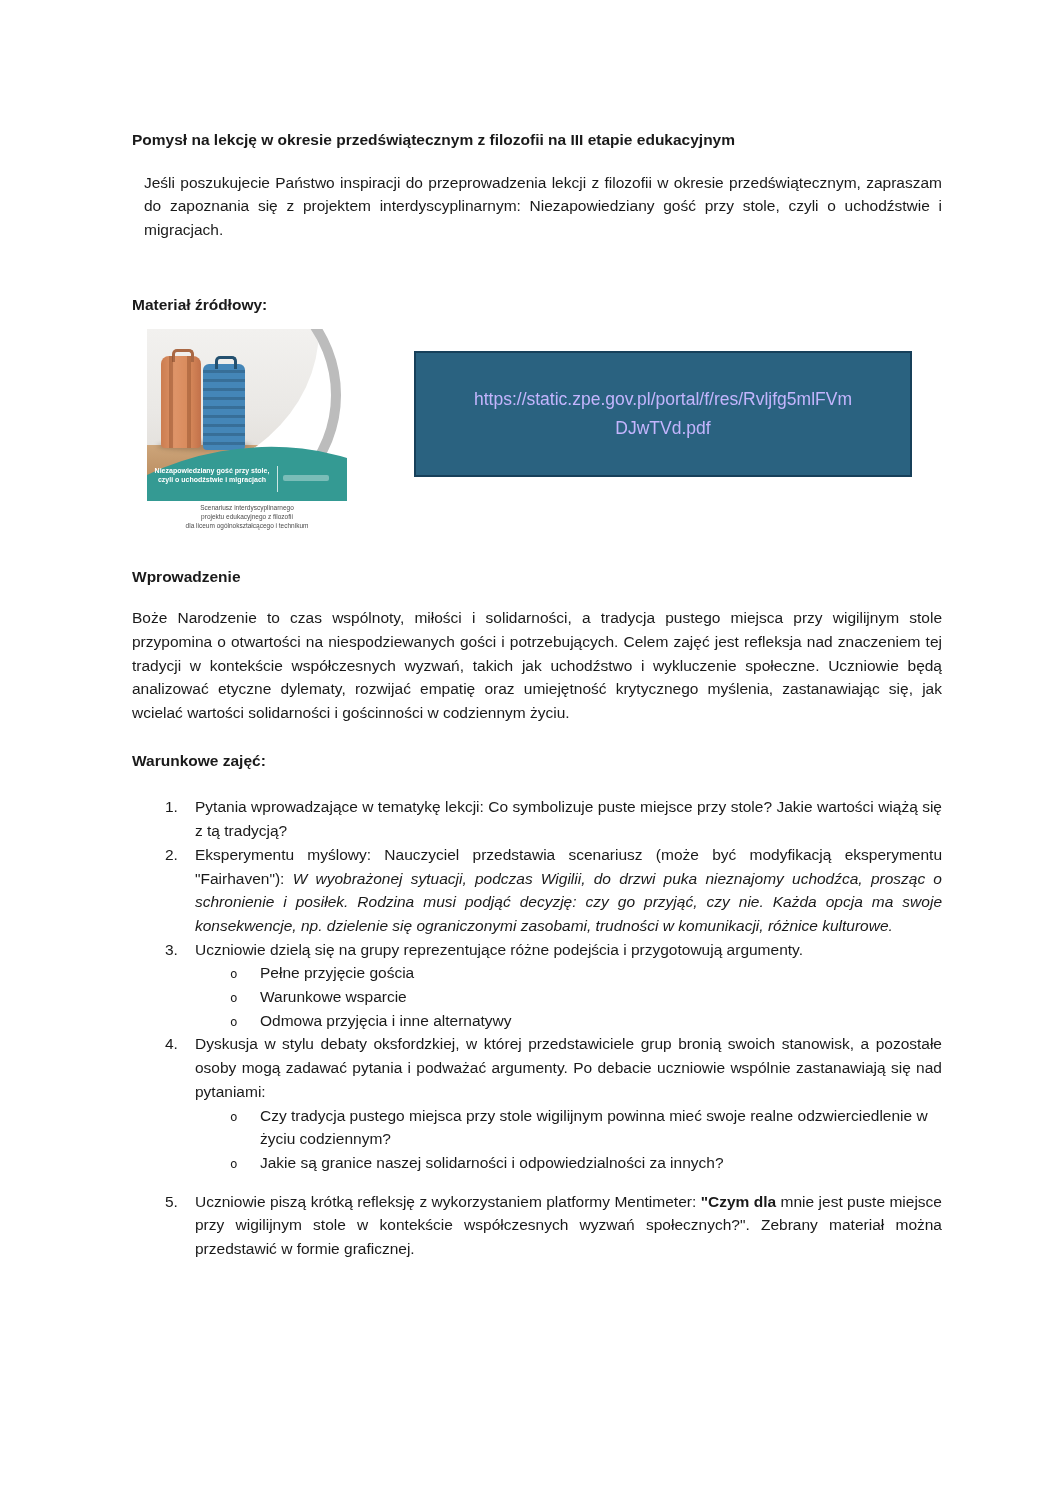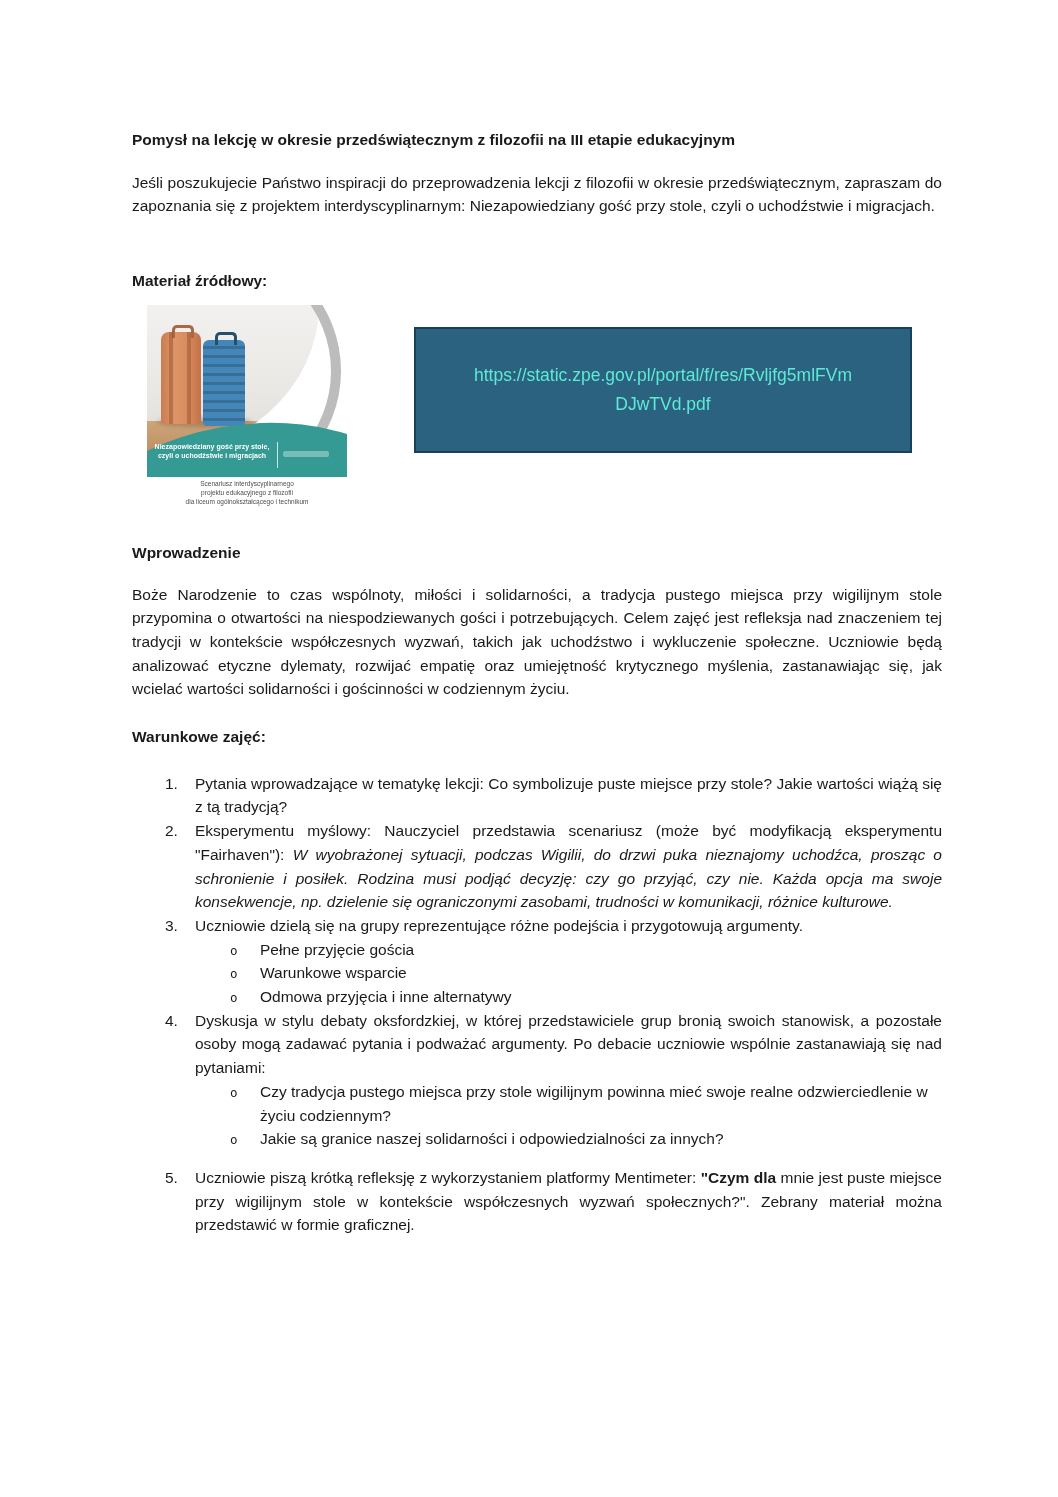--- a/index.html
+++ b/index.html
@@ -10,21 +10,21 @@
     font-family:"Liberation Sans","DejaVu Sans",sans-serif;
     color:#1a1a1a;
     font-size:15.5px;
     line-height:23.7px;
     overflow:hidden;
   }
   .content{position:absolute;left:132px;top:0;width:810px;}
 
   .h{font-weight:bold;}
   #doc-title{margin:128px 0 0 0;font-weight:bold;}
-  #intro-para{margin:19px 0 0 0;text-align:justify;}
+  #intro-para{margin:19px 0 0 12px;text-align:justify;}
   #src-heading{margin:51px 0 12px 0;}
 
   
   .media-row{position:relative;margin-top:8px;height:202px;}
   .thumb{
     position:absolute;left:15px;top:0;width:200px;height:202px;
     overflow:hidden;background:#ffffff;filter:blur(0.35px);
   }
   .cover-photo{
     position:absolute;left:0;top:0;width:172px;height:152px;
@@ -133,21 +133,21 @@
         <div class="cover-sep"></div>
         <div class="cover-note"></div>
         <div class="cover-footer"></div>
         <div class="cover-subtitle">
             <div>Scenariusz interdyscyplinarnego</div>
             <div>projektu edukacyjnego z filozofii</div>
             <div>dla liceum ogólnokształcącego i technikum</div>
           </div>
       </div>
 
-      <div class="link-box" title="https://static.zpe.gov.pl/portal/f/res/Rvljfg5mlFVmB/1670515207/2kdoy8GBab7wEHoCxis3vl7MA0DJwTVd.pdf" style="background: rgb(42, 98, 128); border-color: rgb(23, 64, 90); color: #5eead4;">
+      <div class="link-box" title="https://static.zpe.gov.pl/portal/f/res/Rvljfg5mlFVmB/1670515207/2kdoy8GBab7wEHoCxis3vl7MA0DJwTVd.pdf" style="background: rgb(42, 98, 128); border-color: rgb(23, 64, 90); color: #c4b5fd;">
           <div>https://static.zpe.gov.pl/portal/f/res/Rvljfg5mlFVm</div>
           <div>DJwTVd.pdf</div>
         </div>
     </div>
 
     <div id="wpr-heading" class="h">Wprowadzenie</div>
 
     <p id="wpr-para">Boże Narodzenie to czas wspólnoty, miłości i solidarności, a tradycja pustego miejsca przy wigilijnym stole przypomina o otwartości na niespodziewanych gości i potrzebujących. Celem zajęć jest refleksja nad znaczeniem tej tradycji w kontekście współczesnych wyzwań, takich jak uchodźstwo i wykluczenie społeczne. Uczniowie będą analizować etyczne dylematy, rozwijać empatię oraz umiejętność krytycznego myślenia, zastanawiając się, jak wcielać wartości solidarności i gościnności w codziennym życiu.</p>
 
     <div id="prz-heading" class="h">Warunkowe zajęć:</div>

